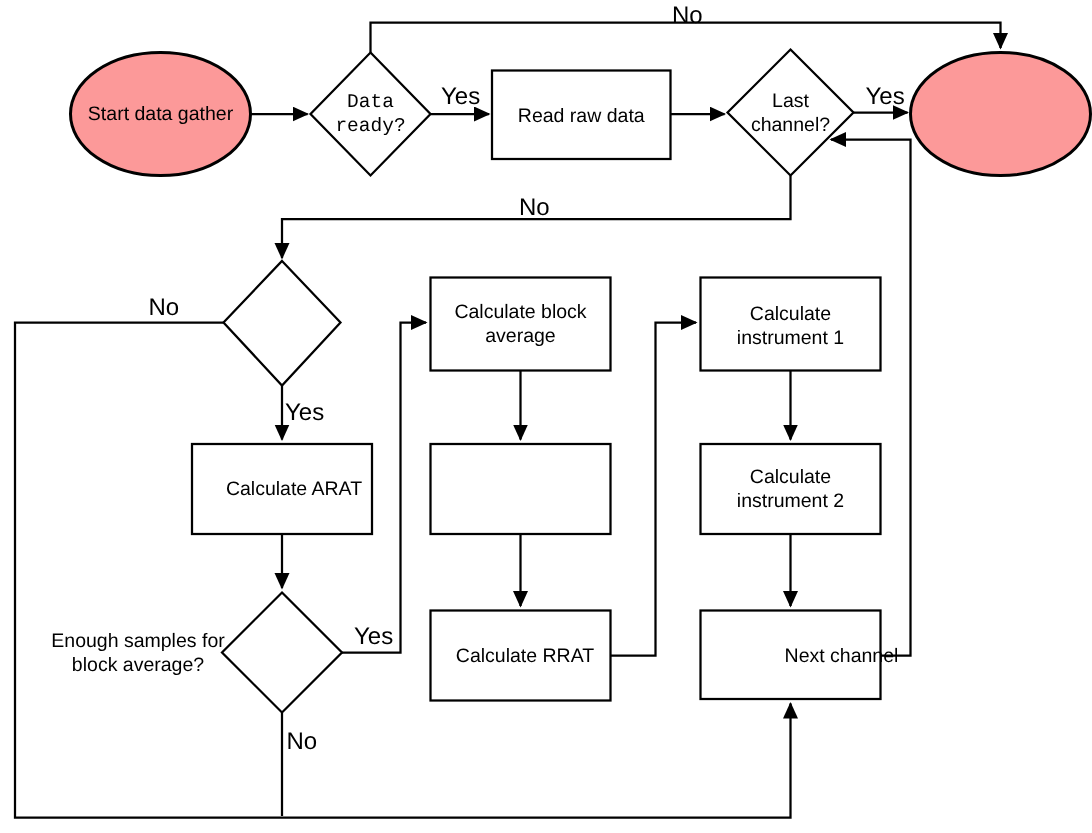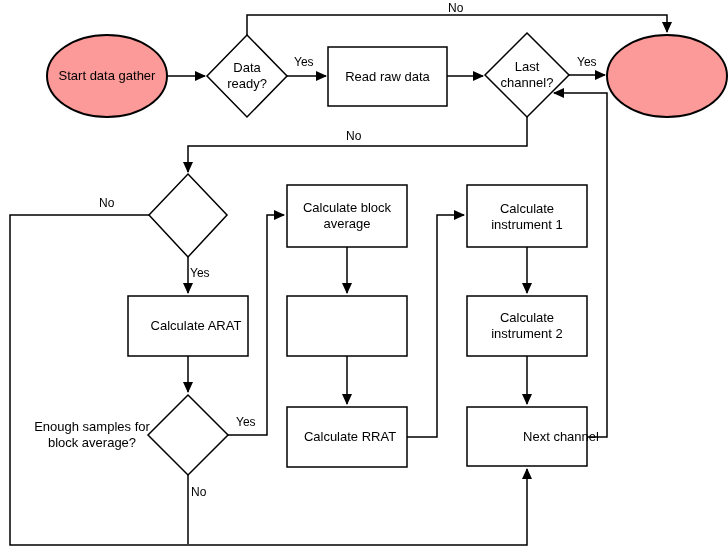--- a/index.html
+++ b/index.html
@@ -41,21 +41,21 @@
     position: absolute;
     display: flex;
     align-items: center;
     justify-content: center;
     text-align: center;
     font-size: 13px;
     line-height: 1.22;
   }
   .edge-label {
     position: absolute;
-    font-size: 12px;
+    font-size: 16px;
     line-height: 1.1;
     white-space: nowrap;
   }
 </style>
 </head>
 <body>
 
 <div class="canvas">
 
   <svg width="728" height="555" viewBox="0 0 728 555">
@@ -93,21 +93,21 @@
     <path class="edge" d="M228,435 L267,435 L267,215 L284,215" marker-end="url(#arrow)"></path>
     <path class="edge" d="M347,247 L347,293" marker-end="url(#arrow)"></path>
     <path class="edge" d="M347,356 L347,404" marker-end="url(#arrow)"></path>
     <path class="edge" d="M407,437 L437,437 L437,215 L464,215" marker-end="url(#arrow)"></path>
     <path class="edge" d="M527,247 L527,293" marker-end="url(#arrow)"></path>
     <path class="edge" d="M527,356 L527,404" marker-end="url(#arrow)"></path>
     <path class="edge" d="M587,437 L607,437 L607,93 L554,93" marker-end="url(#arrow)"></path>
   </svg>
 
   <div class="label" style="left:47px; top:35px; width:120px; height:82px;">Start data gather</div>
-  <div class="label" style="left:215px; top:36px; width:64px; height:80px;">Data ready?</div>
+  <div class="label" style="left:215px; top:36px; width:64px; height:80px;font-family:Liberation Mono, monospace;">Data ready?</div>
   <div class="label" style="left:328px; top:47px; width:119px; height:59px;">Read raw data</div>
   <div class="label" style="left:495px; top:34px; width:64px; height:82px;">Last channel?</div>
   <div class="label" style="left:128px; top:296px; width:136px; height:60px;">Calculate ARAT</div>
   <div class="label" style="left:23px; top:411px; width:138px; height:48px;">Enough samples for block average?</div>
   <div class="label" style="left:292px; top:185px; width:110px; height:62px;">Calculate block average</div>
   <div class="label" style="left:290px; top:407px; width:120px; height:60px;">Calculate RRAT</div>
   <div class="label" style="left:472px; top:185px; width:110px; height:64px;">Calculate instrument 1</div>
   <div class="label" style="left:472px; top:296px; width:110px; height:60px;">Calculate instrument 2</div>
   <div class="label" style="left:477px; top:407px; width:120px; height:59px;margin-left:24px;">Next channel</div>
 

